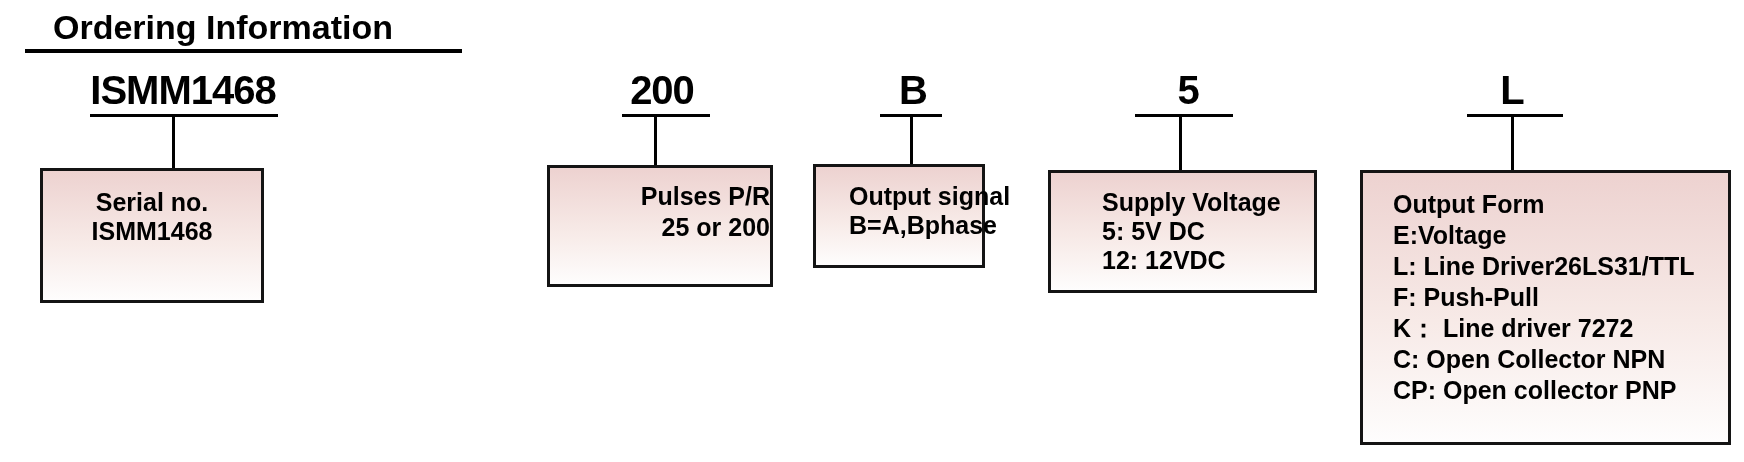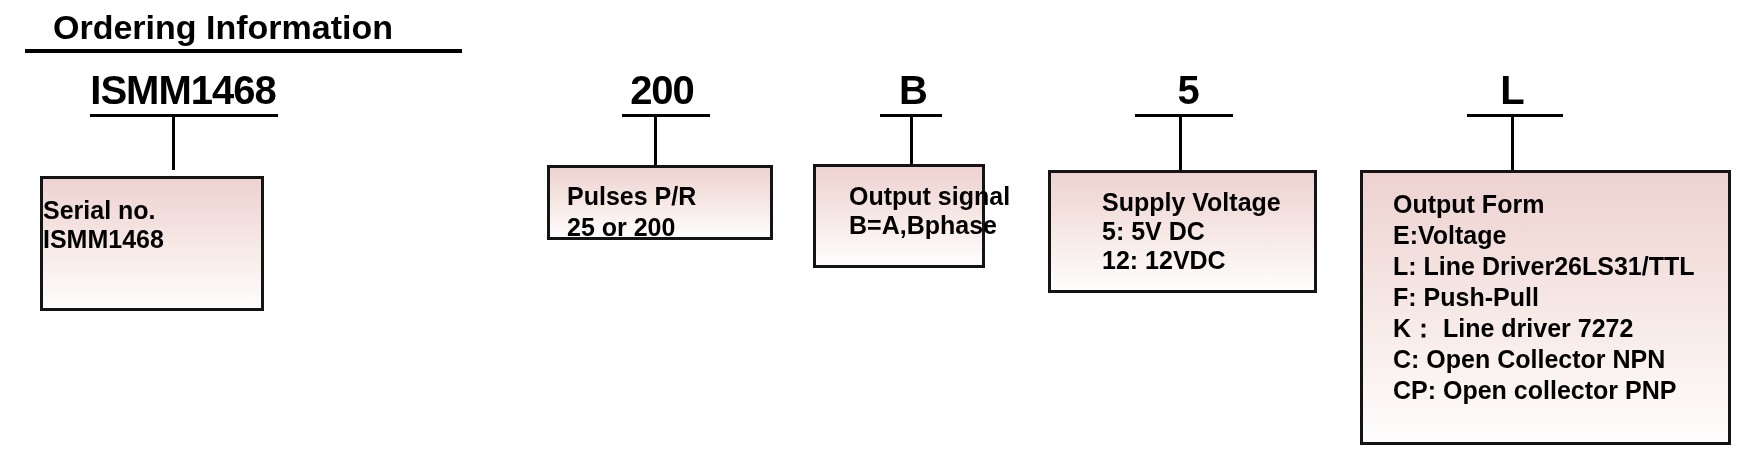--- a/index.html
+++ b/index.html
@@ -69,22 +69,22 @@
   .t3{left:1179px;height:57px;}
   .t4{left:1511px;height:57px;}
   .box{
     position:absolute;
     box-sizing:border-box;
     border:3px solid var(--border);
     background:linear-gradient(180deg,var(--fill-top) 0%,var(--fill-mid) 55%,var(--fill-bottom) 100%);
     font-size:25px;
   }
   .box .line{white-space:nowrap;}
-  .b0{left:40px;  top:176px; width:224px; height:135px; padding-top:17px; line-height:29px;}
-  .b1{left:547px; top:165px; width:226px; height:75px; padding:13px 0 0 17px; line-height:31px;}
+  .b0{left:40px;  top:168px; width:224px; height:135px; text-align:center; padding-top:17px; line-height:29px;}
+  .b1{left:547px; top:165px; width:226px; height:122px; padding:13px 0 0 33px; line-height:31px;text-align:right;}
   .b2{left:813px; top:164px; width:172px; height:104px; padding:15px 0 0 33px; line-height:29px;}
   .b3{left:1048px;top:170px; width:269px; height:123px; padding:15px 0 0 51px; line-height:29px;}
   .b4{left:1360px;top:170px; width:371px; height:275px; padding:16px 0 0 30px; line-height:31px;}
 </style>
 </head>
 <body>
 
 <div class="canvas">
 
   <div class="title">Ordering Information</div>

